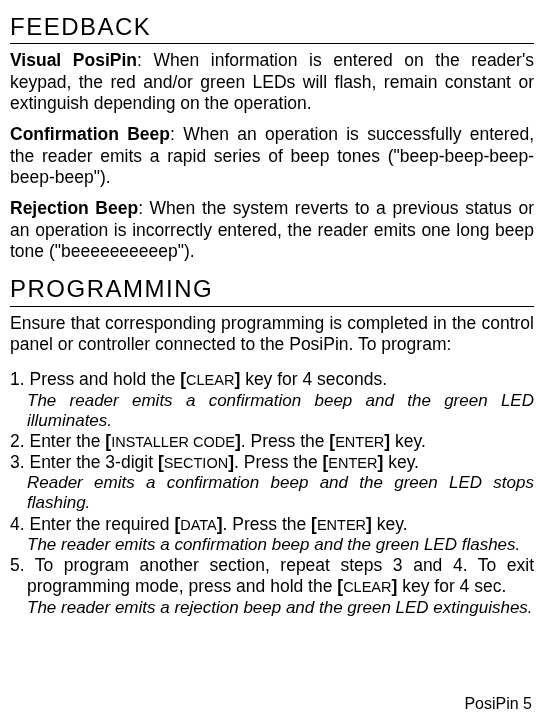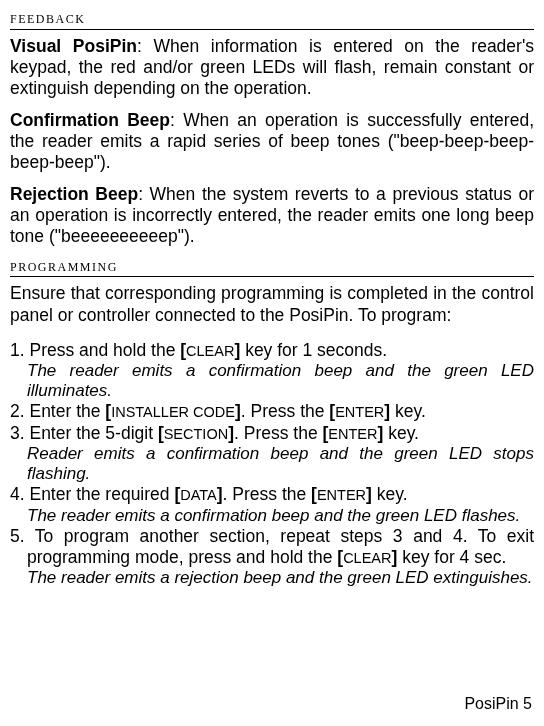--- a/index.html
+++ b/index.html
@@ -12,22 +12,22 @@
       width: 544px;
       height: 726px;
       padding: 12px 10px;
       font-size: 17.5px;
       line-height: 1.22;
       color: #000;
       background: #fff;
       position: relative;
     }
     .section-heading {
-      font-family: Liberation Serif, serif;
-      font-size: 12px;
+      font-family: Liberation Sans, sans-serif;
+      font-size: 24px;
       letter-spacing: 1.5px;
       font-weight: normal;
       margin-bottom: 2px;
     }
     .hr {
       border: none;
       border-top: 1.5px solid #000;
       margin-bottom: 6px;
     }
     .para {
@@ -73,26 +73,26 @@
 <p class="para"><span class="bold">Confirmation Beep</span><span>: When an operation is successfully entered, the reader emits a rapid series of beep tones ("beep-beep-beep-beep-beep").</span></p>
 
 <p class="para"><span class="bold">Rejection Beep</span><span>: When the system reverts to a previous status or an operation is incorrectly entered, the reader emits one long beep tone ("beeeeeeeeeep").</span></p>
 
 <div class="section2">
   <div class="section-heading">PROGRAMMING</div>
   <hr class="hr">
 
   <p class="para" style="margin-bottom:14px;">Ensure that corresponding programming is completed in the control panel or controller connected to the PosiPin. To program:</p>
 
-  <p class="step"><span>1. Press and hold the </span><span class="bold">[</span><span class="smallcaps">CLEAR</span><span class="bold">]</span><span> key for 1 seconds.</span></p>
+  <p class="step"><span>1. Press and hold the </span><span class="bold">[</span><span class="smallcaps">CLEAR</span><span class="bold">]</span><span> key for 4 seconds.</span></p>
   <p class="step-note">The reader emits a confirmation beep and the green LED illuminates.</p>
 
   <p class="step"><span>2. Enter the </span><span class="bold">[</span><span class="smallcaps">INSTALLER CODE</span><span class="bold">]</span><span>. Press the </span><span class="bold">[</span><span class="smallcaps">ENTER</span><span class="bold">]</span><span> key.</span></p>
 
-  <p class="step"><span>3. Enter the 5-digit </span><span class="bold">[</span><span class="smallcaps">SECTION</span><span class="bold">]</span><span>. Press the </span><span class="bold">[</span><span class="smallcaps">ENTER</span><span class="bold">]</span><span> key.</span></p>
+  <p class="step"><span>3. Enter the 3-digit </span><span class="bold">[</span><span class="smallcaps">SECTION</span><span class="bold">]</span><span>. Press the </span><span class="bold">[</span><span class="smallcaps">ENTER</span><span class="bold">]</span><span> key.</span></p>
   <p class="step-note">Reader emits a confirmation beep and the green LED stops flashing.</p>
 
   <p class="step"><span>4. Enter the required </span><span class="bold">[</span><span class="smallcaps">DATA</span><span class="bold">]</span><span>. Press the </span><span class="bold">[</span><span class="smallcaps">ENTER</span><span class="bold">]</span><span> key.</span></p>
   <p class="step-note">The reader emits a confirmation beep and the green LED flashes.</p>
 
   <p class="step" style="padding-left:17px; text-indent:-17px;"><span>5. To program another section, repeat steps 3 and 4. To exit programming mode, press and hold the </span><span class="bold">[</span><span class="smallcaps">CLEAR</span><span class="bold">]</span><span> key for 4 sec.</span></p>
   <p class="step-note">The reader emits a rejection beep and the green LED extinguishes.</p>
 </div>
 
 <div class="footer">PosiPin 5</div>

